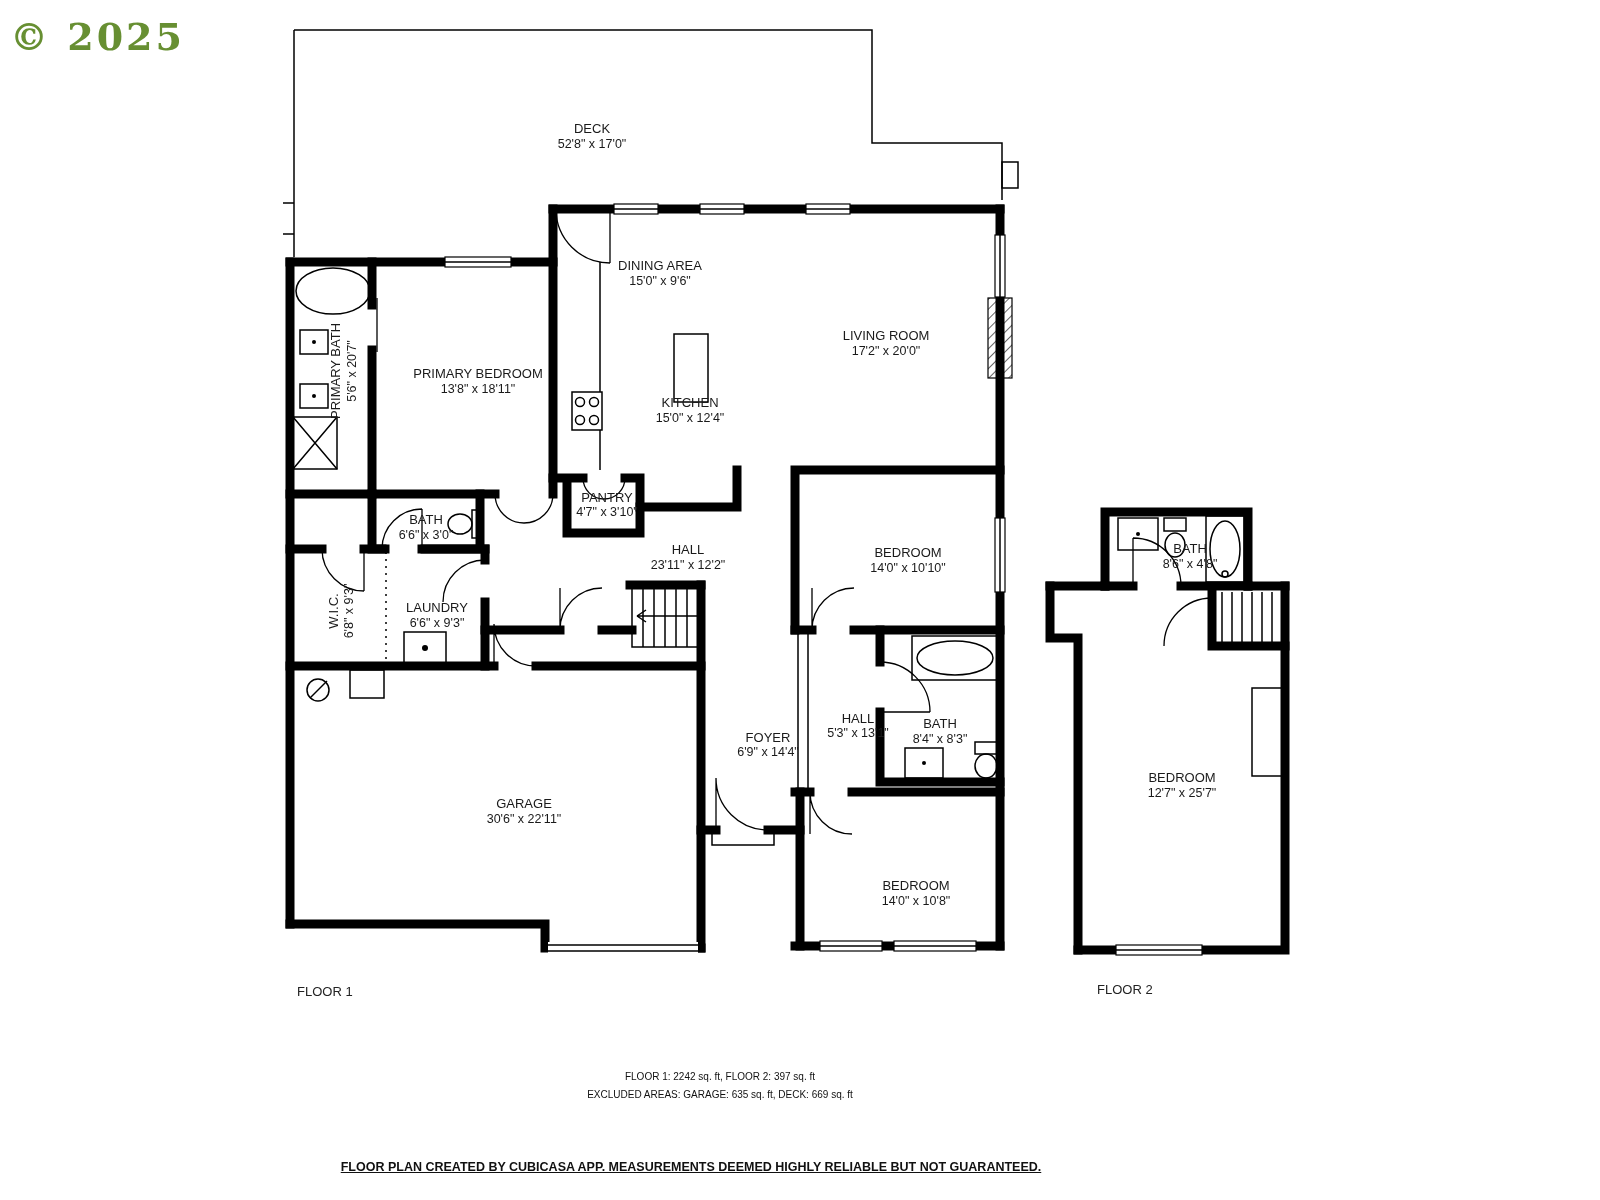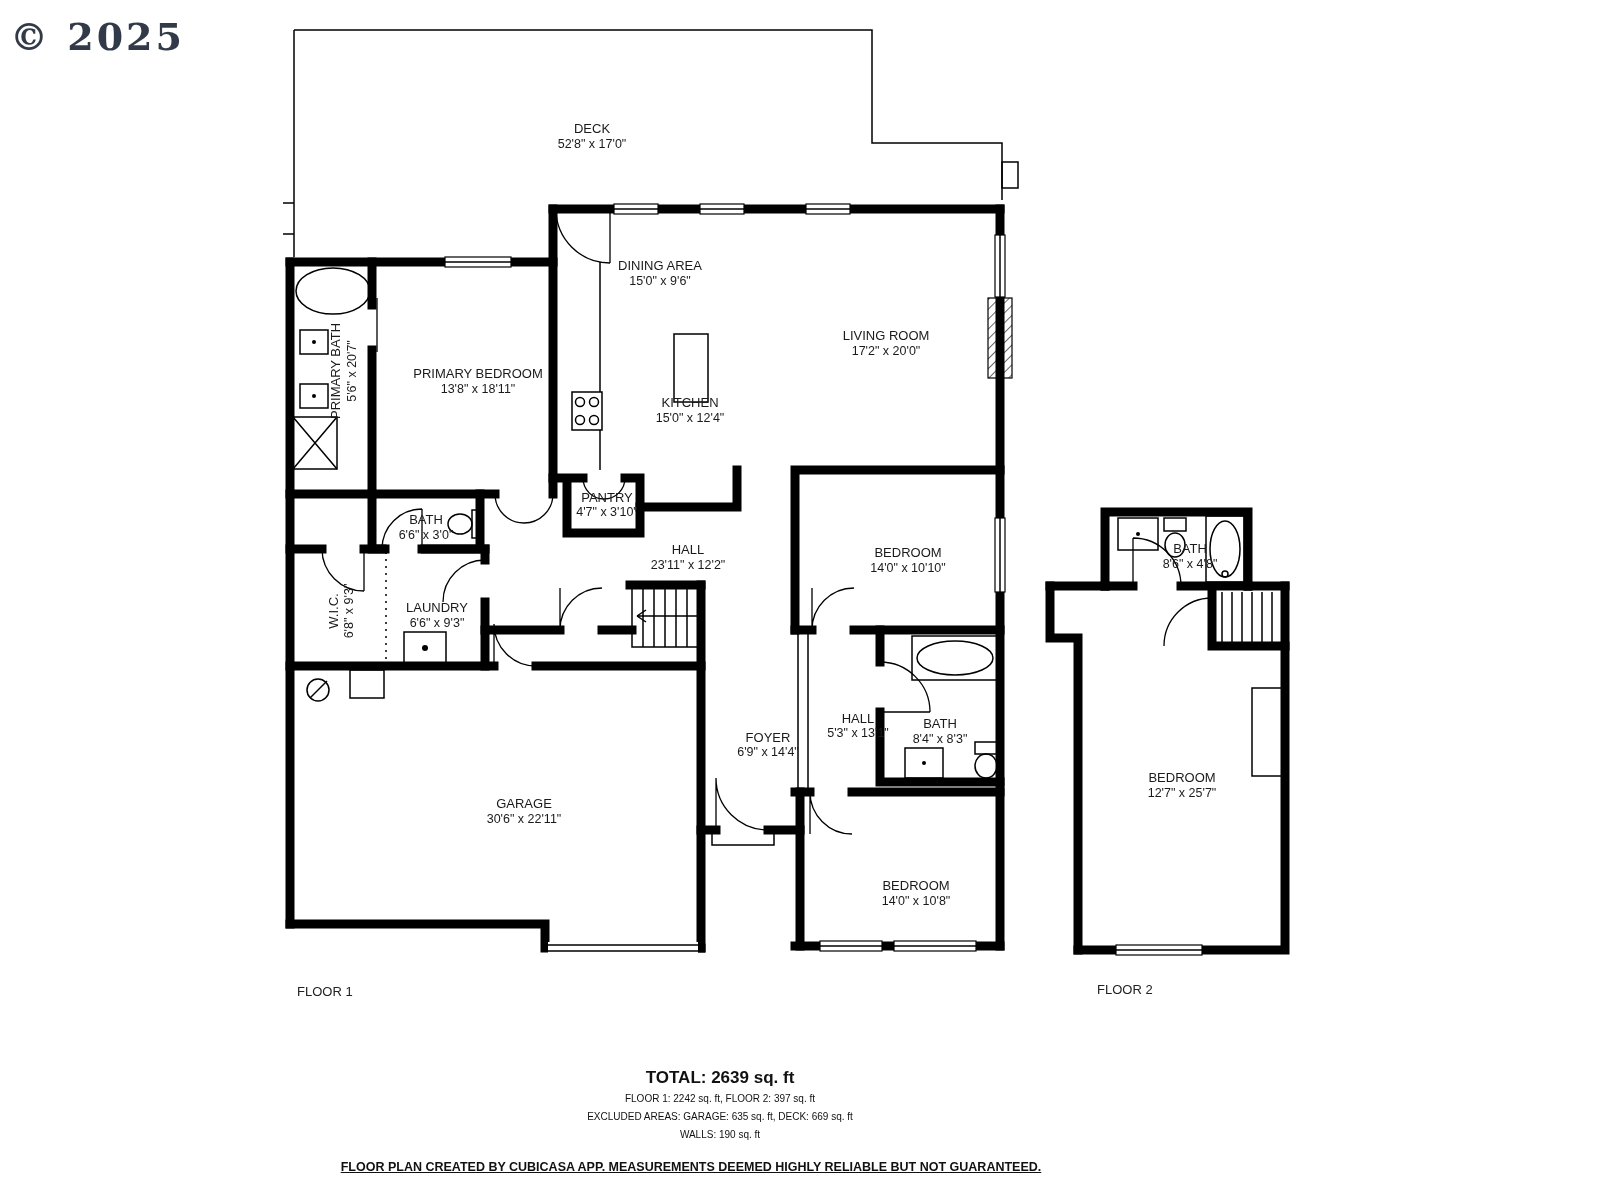--- a/index.html
+++ b/index.html
@@ -1,18 +1,18 @@
 <!DOCTYPE html>
 <html><head>
 <meta charset="utf-8">
 <style>
   html,body{margin:0;padding:0;background:#ffffff;}
   body{width:1600px;height:1200px;position:relative;font-family:"Liberation Sans",sans-serif;}
   .watermark{position:absolute;left:10px;top:14px;font-size:38px;font-weight:600;
-             color:#0f172a;letter-spacing:3px;font-family:"DejaVu Serif",serif;opacity:.85;}
+             color:#4d7c0f;letter-spacing:3px;font-family:"DejaVu Serif",serif;opacity:.85;}
   svg text{font-family:"Liberation Sans",sans-serif;fill:#1a1a1a;}
   .room-name{font-size:13px;}
   .room-dims{font-size:12.5px;}
   .floor-label{font-size:13px;fill:#222;}
   .summary{position:absolute;left:320px;top:1068px;width:800px;text-align:center;
            color:#111;font-family:"Liberation Sans",sans-serif;}
   .summary .total{font-size:17px;font-weight:bold;margin-bottom:2px;}
   .summary .line{font-size:10px;line-height:18px;}
   .disclaimer{position:absolute;left:291px;top:1160px;width:800px;text-align:center;
               font-size:12.5px;font-weight:bold;color:#111;text-decoration:underline;}
@@ -272,22 +272,20 @@
     <text class="room-name" x="1182" y="782">BEDROOM</text>
     <text class="room-dims" x="1182" y="797">12'7" x 25'7"</text>
   </g>
 
   <text class="floor-label" x="297" y="996">FLOOR 1</text>
   <text class="floor-label" x="1097" y="994">FLOOR 2</text>
 </svg>
 
 
 <div class="summary">
-  <div class="total">TOTAL: 2639 sq. ft</div>
   <div class="line">FLOOR 1: 2242 sq. ft, FLOOR 2: 397 sq. ft</div>
   <div class="line">EXCLUDED AREAS: GARAGE: 635 sq. ft, DECK: 669 sq. ft</div>
-  <div class="line">WALLS: 190 sq. ft</div>
 </div>
 
 <div class="disclaimer">FLOOR PLAN CREATED BY CUBICASA APP. MEASUREMENTS DEEMED HIGHLY RELIABLE BUT NOT GUARANTEED.</div>
 
 
 
 
 </body></html>

